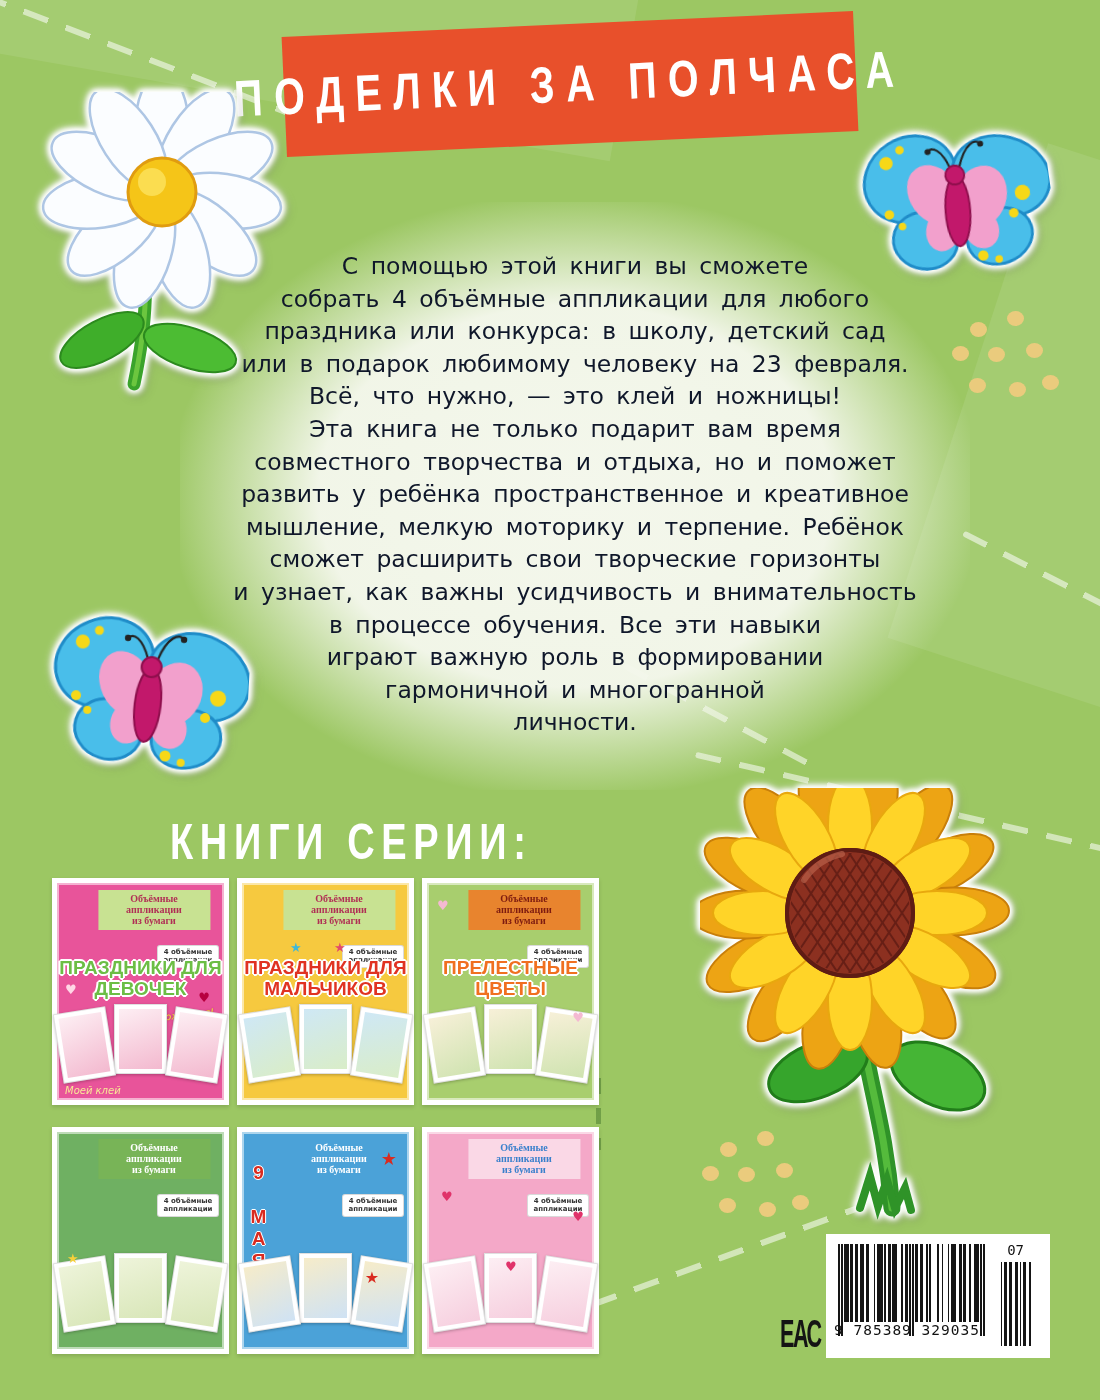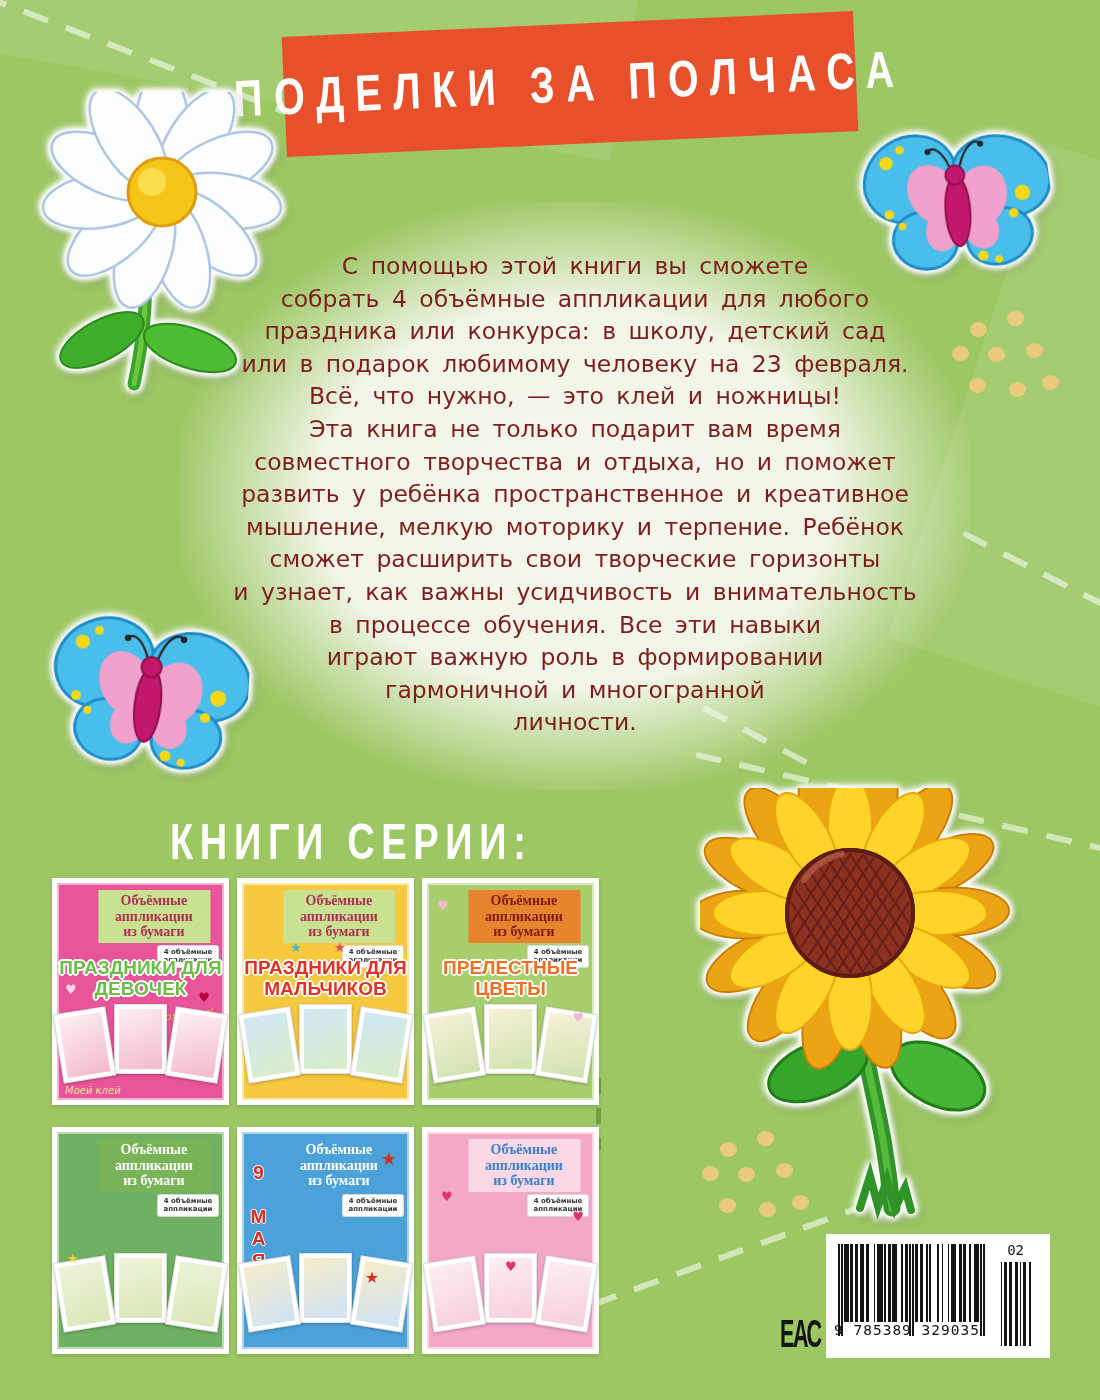--- a/index.html
+++ b/index.html
@@ -28,37 +28,37 @@
   .dot:nth-child(7){left:64px;top:77px;} .dot:nth-child(8){left:97px;top:70px;}
   
   .banner{position:absolute;left:284px;top:24px;width:572px;height:120px;background:#e8502b;
           transform:rotate(-2.6deg);z-index:25;display:flex;align-items:center;justify-content:center;}
   .banner span{color:#fff;font-family:"Liberation Sans",sans-serif;font-weight:800;font-size:41px;
           letter-spacing:12px;transform:scale(0.96,1.25);white-space:nowrap;}
   
   .oval{position:absolute;left:180px;top:202px;width:790px;height:588px;z-index:10;
         background:radial-gradient(ellipse at center,rgba(244,247,236,1) 0%,rgba(244,247,236,0.97) 46%,rgba(244,247,236,0) 73%);}
   .desc{position:absolute;left:205px;top:250px;width:740px;z-index:11;text-align:center;
-        font-size:23.5px;line-height:32.6px;color:#7f1d1d;white-space:pre-line;word-spacing:5px;}
+        font-size:23.5px;line-height:32.6px;color:#0f172a;white-space:pre-line;word-spacing:5px;}
   
   .series-heading{position:absolute;left:170px;top:820px;z-index:12;color:#fff;
         font-family:"Liberation Sans",sans-serif;font-weight:800;font-size:40px;letter-spacing:7px;
         transform:scale(0.95,1.25);transform-origin:left center;white-space:nowrap;}
   
   .book{position:absolute;width:177px;height:227px;border:5px solid #fff;box-sizing:border-box;z-index:20;
         box-shadow:0 2px 4px rgba(0,0,0,0.15);}
   .book-inner{position:absolute;inset:0;box-shadow:inset 0 0 0 2px rgba(255,255,255,0.55);}
   .b1{left:52px;top:878px;background:#e8549a;}
   .b2{left:237px;top:878px;background:#f6c93f;}
   .b3{left:422px;top:878px;background:#a8ce6e;}
   .b4{left:52px;top:1127px;background:#6fb062;}
   .b5{left:237px;top:1127px;background:#4ba2d8;}
   .b6{left:422px;top:1127px;background:#f4a8c8;}
   .series-band{position:absolute;left:50%;transform:translateX(-38%);top:7px;width:104px;padding:3px 4px;
-        text-align:center;font-family:"Liberation Serif",serif;font-weight:bold;font-size:14px;
+        text-align:center;font-family:"Liberation Serif",serif;font-weight:bold;font-size:10px;
         line-height:1.12;white-space:pre-line;}
   .b1 .series-band,.b2 .series-band{background:#c8e292;color:#b03055;}
   .b3 .series-band{background:#e8842e;color:#7e1c10;}
   .b4 .series-band{background:#78b457;color:#fff;}
   .b5 .series-band{background:transparent;color:#fff;}
   .b6 .series-band{background:rgba(255,255,255,0.55);color:#3a80cc;}
   .badge{position:absolute;right:5px;top:62px;width:56px;background:#fff;border-radius:3px;
         font-size:7px;font-weight:bold;line-height:1.2;text-align:center;padding:2px;color:#333;
         border:1px solid rgba(0,0,0,0.15);}
   .book-title{position:absolute;left:0;right:0;top:74px;text-align:center;white-space:pre-line;
@@ -496,21 +496,21 @@
         <span class="space" style="width: 3.1px;"></span>
         <span class="bar" style="width: 1.55px;"></span>
         <span class="space" style="width: 3.1px;"></span>
         <span class="bar" style="width: 4.65px;"></span>
         <span class="space" style="width: 1.55px;"></span>
         <span class="bar tall" style="width: 1.55px;"></span>
         <span class="space" style="width: 1.55px;"></span>
         <span class="bar tall" style="width: 1.55px;"></span>
       </div>
     <div class="ean-digits">9 785389 329035</div>
-    <div class="addon-digits">02</div>
+    <div class="addon-digits">07</div>
     <div class="bars-addon" id="bars-addon">
         <span class="bar" style="width: 1.6px;"></span>
         <span class="space" style="width: 1.6px;"></span>
         <span class="bar" style="width: 3.2px;"></span>
         <span class="space" style="width: 1.6px;"></span>
         <span class="bar" style="width: 3.2px;"></span>
         <span class="space" style="width: 3.2px;"></span>
         <span class="bar" style="width: 3.2px;"></span>
         <span class="space" style="width: 1.6px;"></span>
         <span class="bar" style="width: 1.6px;"></span>

